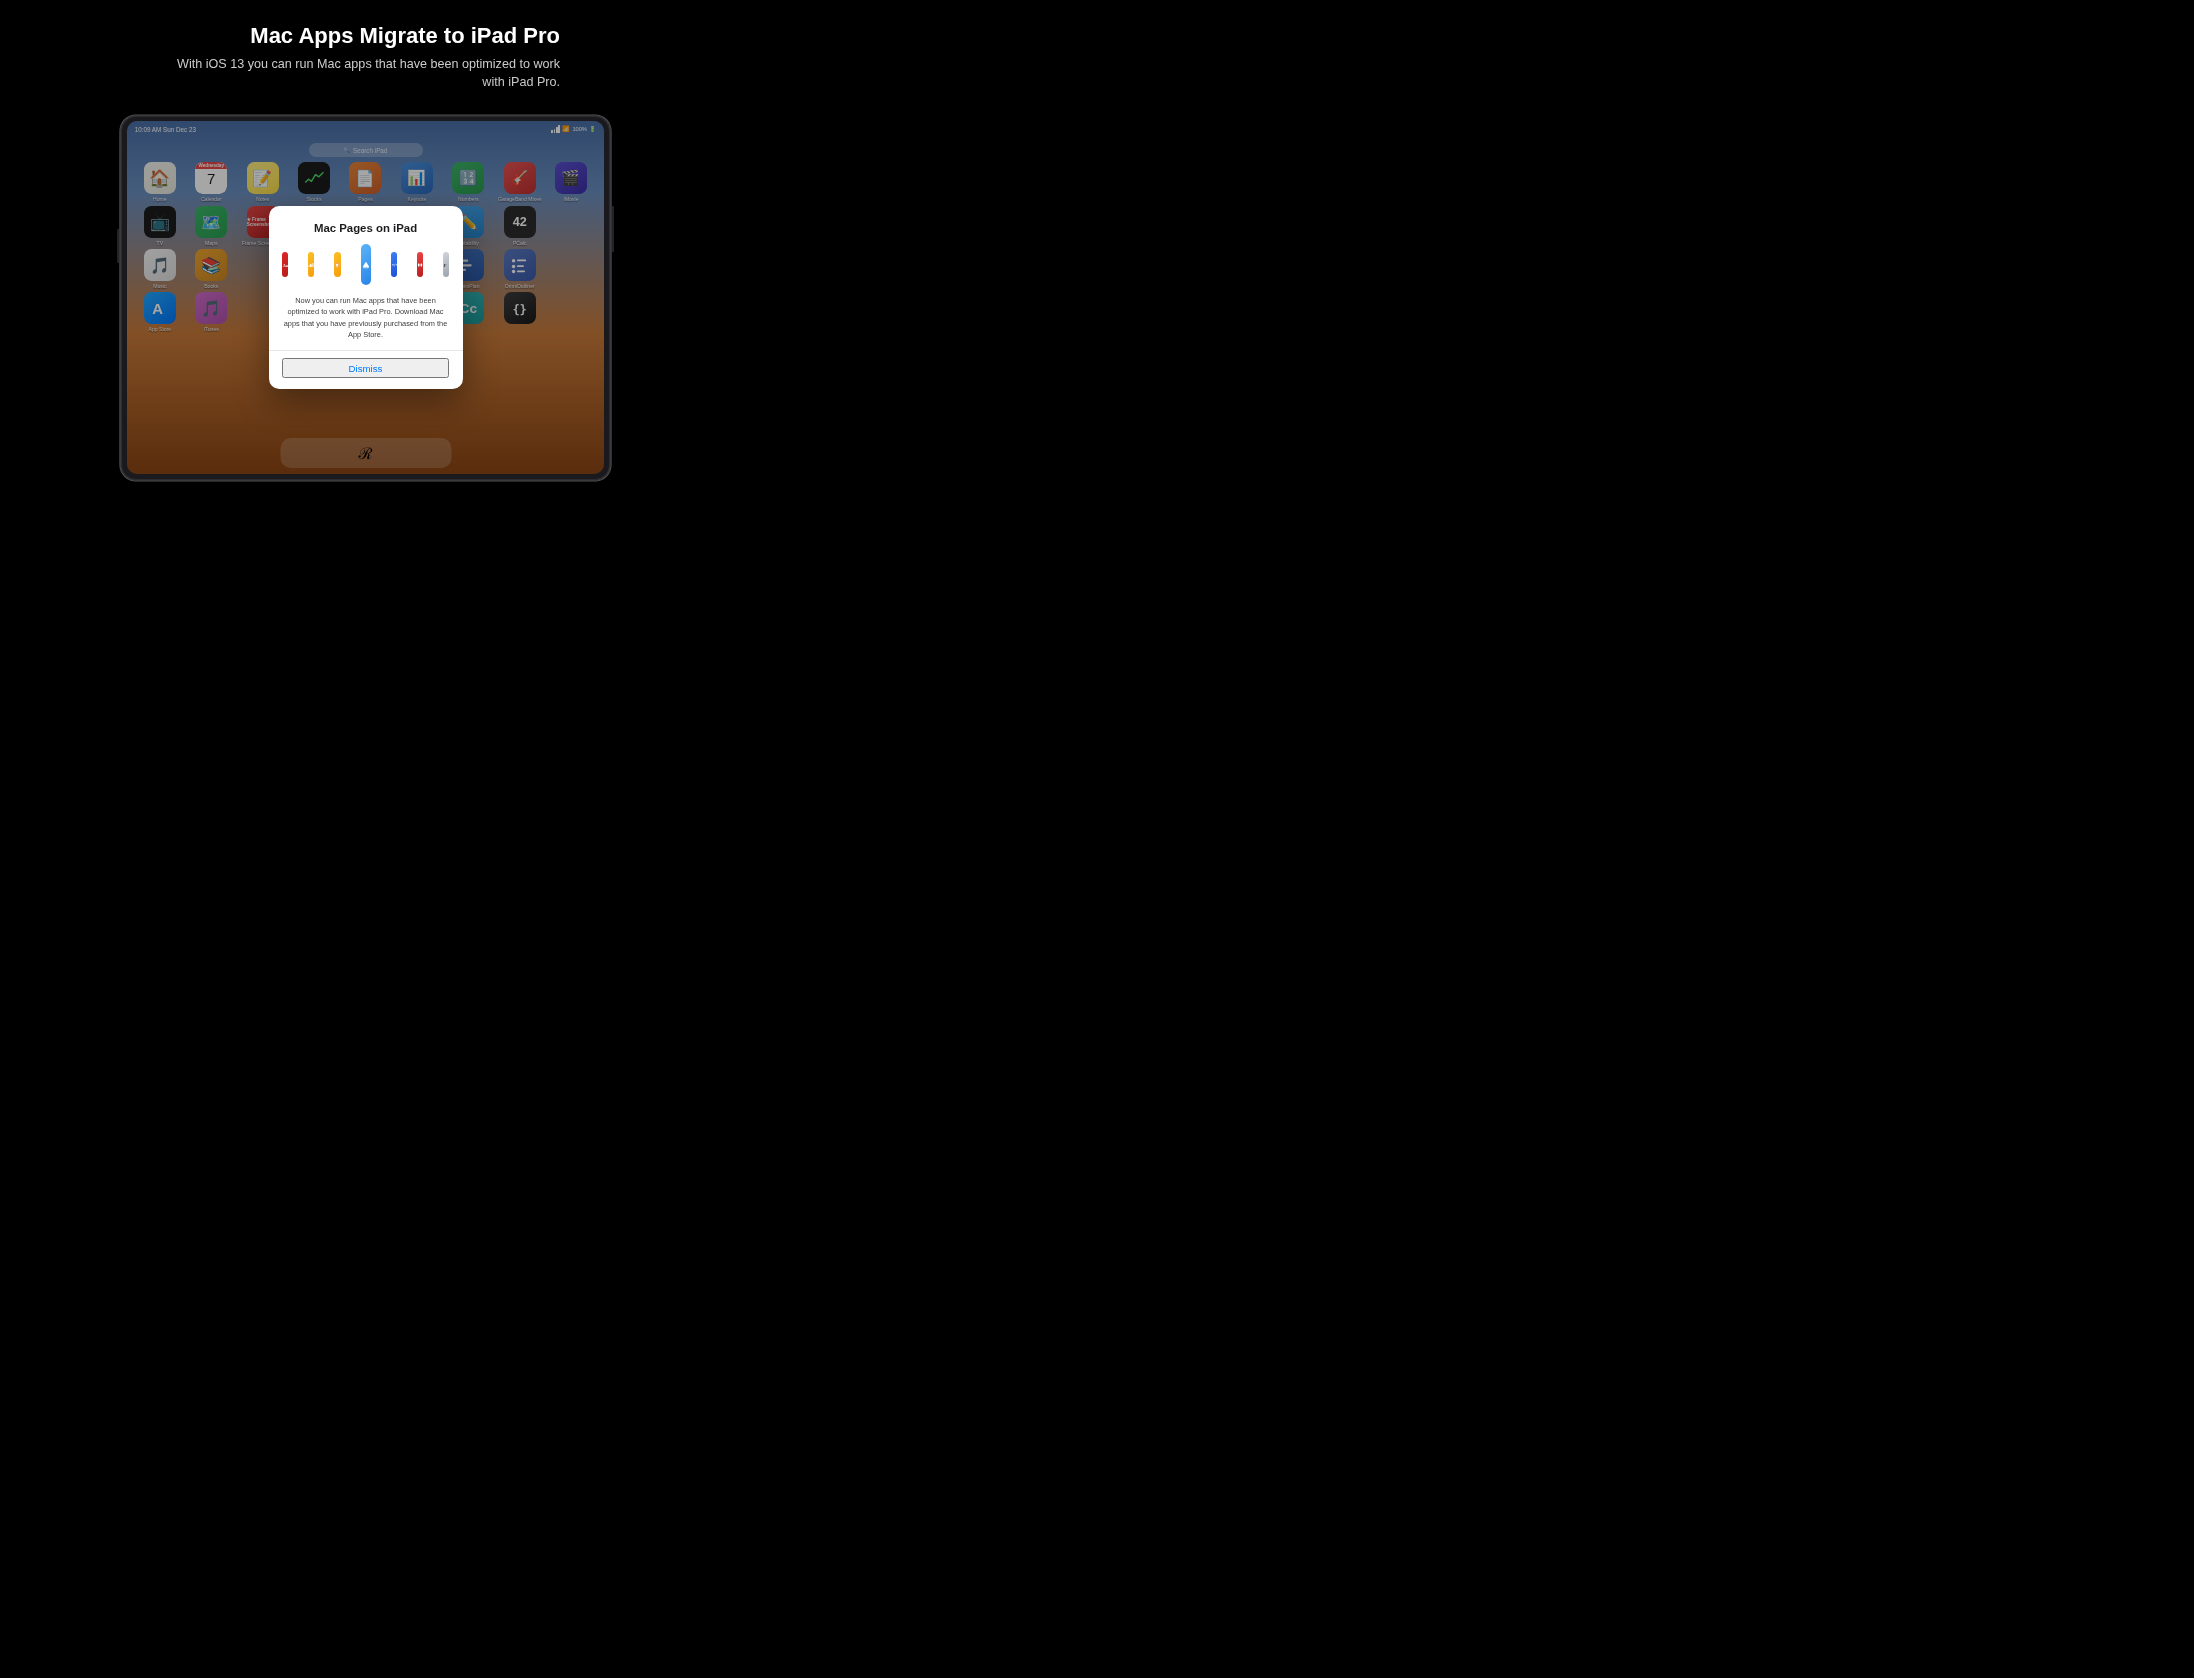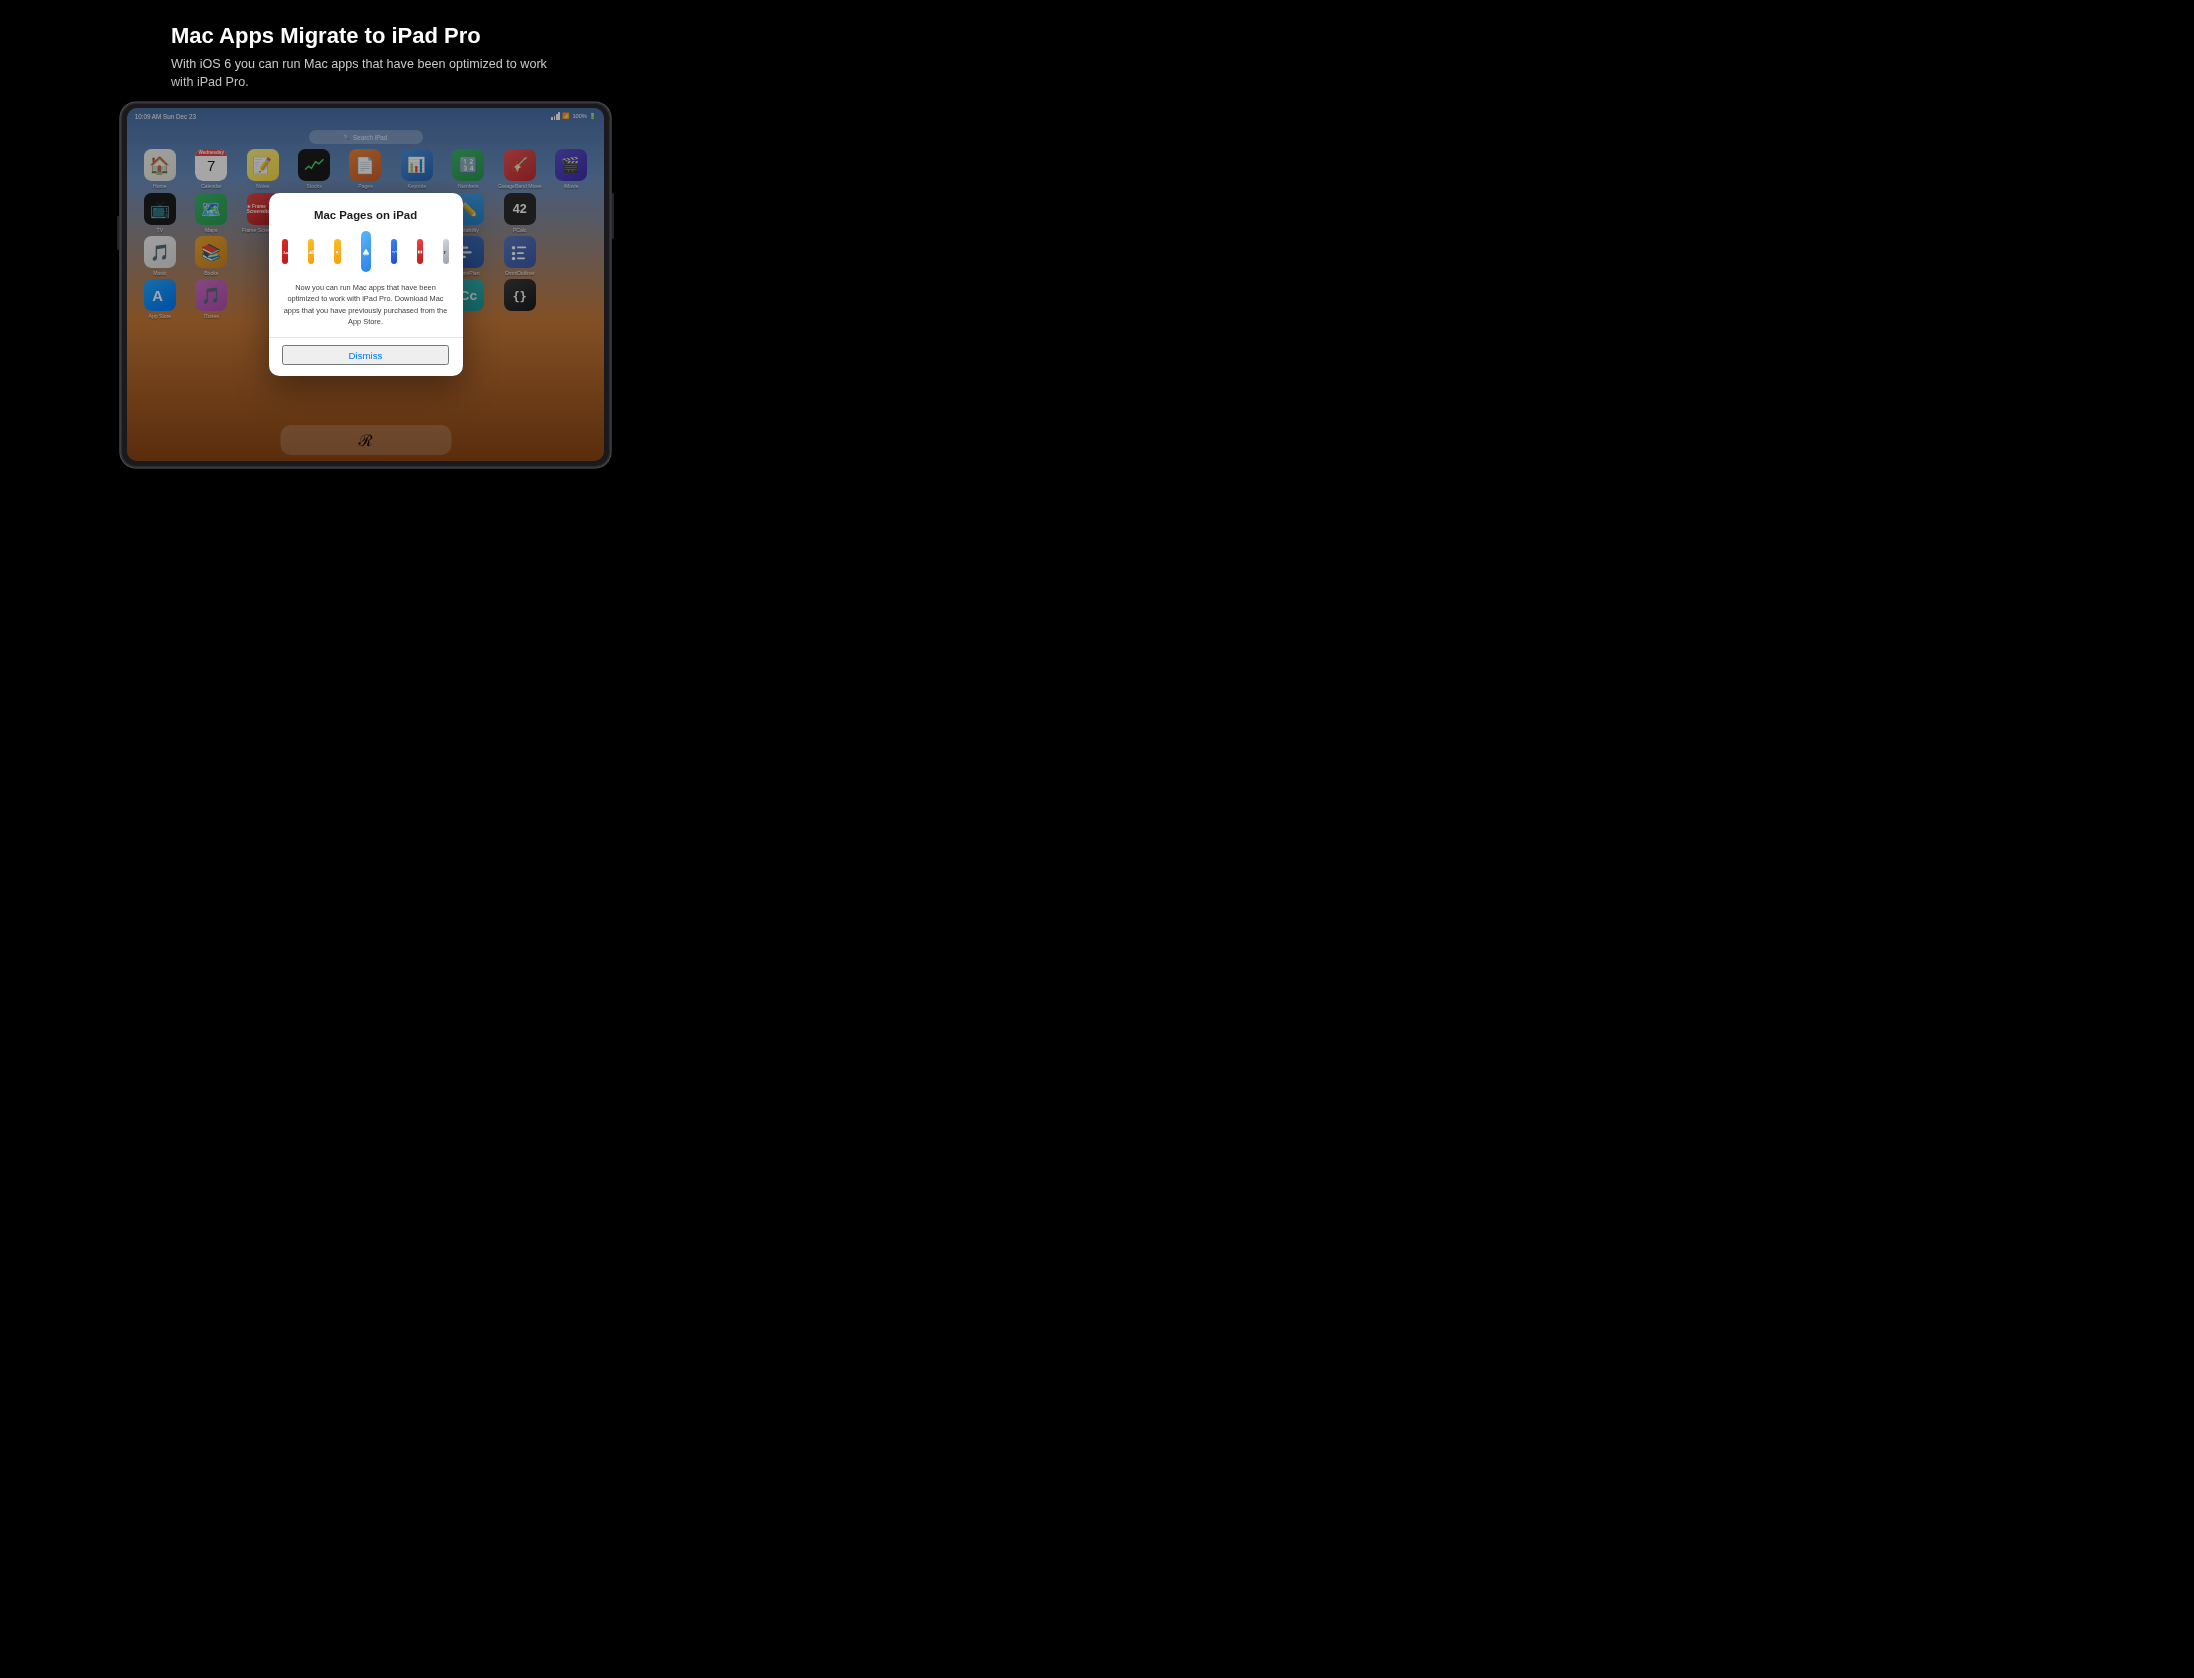--- a/index.html
+++ b/index.html
@@ -9,22 +9,22 @@
       width: 731px;
       min-height: 559px;
       font-family: -apple-system, BlinkMacSystemFont, 'Helvetica Neue', sans-serif;
       display: flex;
       flex-direction: column;
       align-items: center;
       padding: 23px 11.4px;
     }
 
     .page-header {
-      text-align: left;
-      margin-bottom: 10px;
+      text-align: right;
+      margin-bottom: 23px;
     }
 
     .page-title {
       color: #fff;
       font-size: 22px;
       font-weight: 800;
       margin-bottom: 8px;
       line-height: 1.15;
     }
 
@@ -357,21 +357,21 @@
     
     .font-icon {
       background: linear-gradient(145deg, #d1d5db, #9ca3af);
     }
   </style>
 </head>
 <body>
 
 <div class="page-header">
   <h1 class="page-title">Mac Apps Migrate to iPad Pro</h1>
-  <p class="page-subtitle">With iOS 6 you can run Mac apps that have been optimized to work with iPad Pro.</p>
+  <p class="page-subtitle">With iOS 13 you can run Mac apps that have been optimized to work with iPad Pro.</p>
 </div>
 
 <div class="ipad-wrapper">
   <div class="ipad-button-left"></div>
   <div class="ipad-button-right"></div>
 
   <div class="ipad-body">
     <div class="ipad-screen">
 
       <div class="status-bar">

